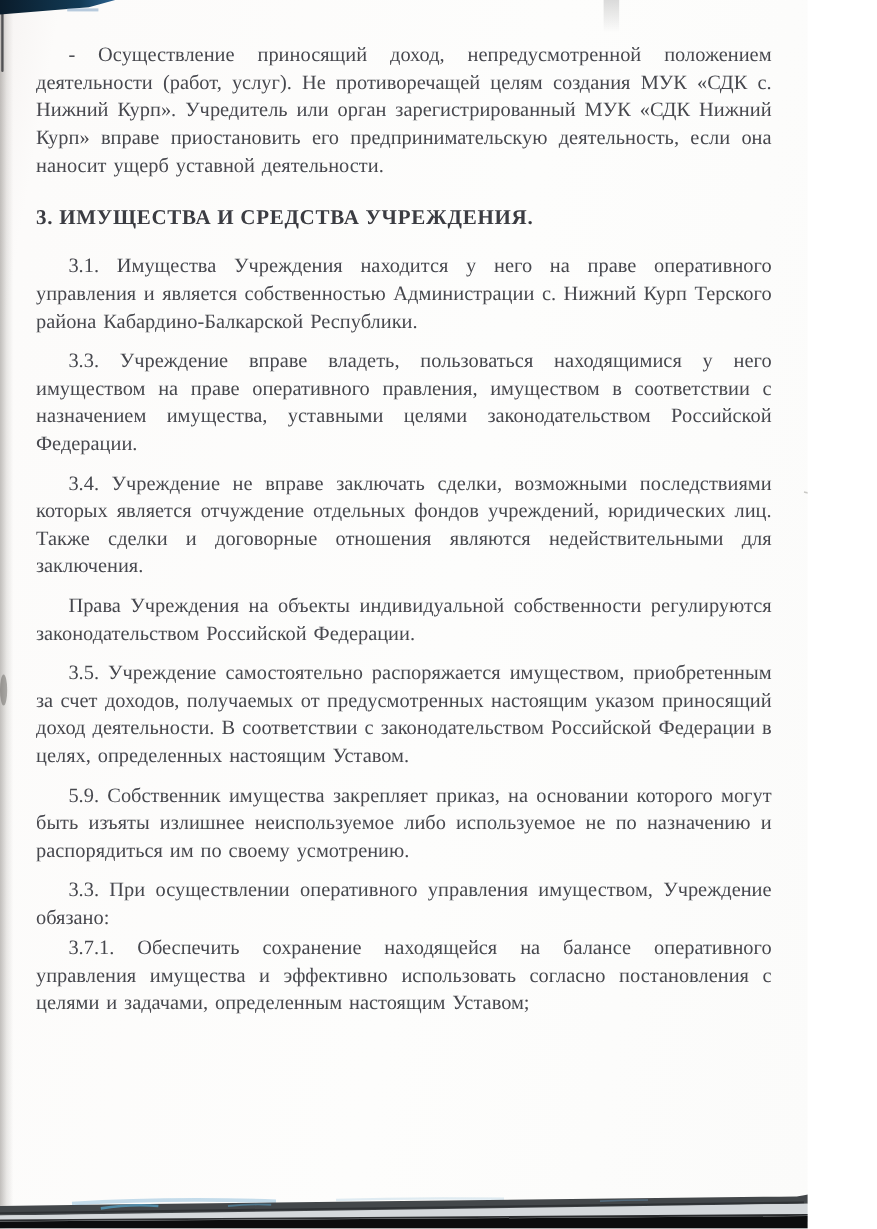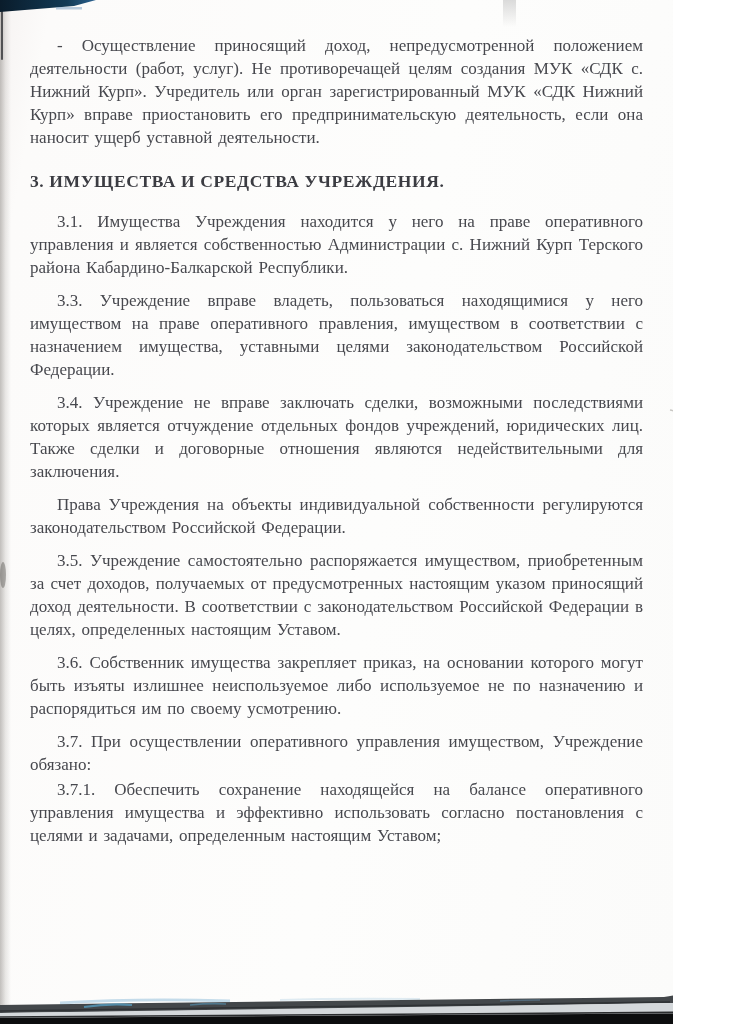--- a/index.html
+++ b/index.html
@@ -107,18 +107,18 @@
   </svg>
 
   <div class="content">
     <p>- Осуществление приносящий доход, непредусмотренной положением деятельности (работ, услуг). Не противоречащей целям создания МУК «СДК с. Нижний Курп». Учредитель или орган зарегистрированный МУК «СДК Нижний Курп» вправе приостановить его предпринимательскую деятельность, если она наносит ущерб уставной деятельности.</p>
     <div class="section-heading">3. ИМУЩЕСТВА И СРЕДСТВА УЧРЕЖДЕНИЯ.</div>
     <p>3.1. Имущества Учреждения находится у него на праве оперативного управления и является собственностью Администрации с. Нижний Курп Терского района Кабардино-Балкарской Республики.</p>
     <p>3.3. Учреждение вправе владеть, пользоваться находящимися у него имуществом на праве оперативного правления, имуществом в соответствии с назначением имущества, уставными целями законодательством Российской Федерации.</p>
     <p>3.4. Учреждение не вправе заключать сделки, возможными последствиями которых является отчуждение отдельных фондов учреждений, юридических лиц. Также сделки и договорные отношения являются недействительными для заключения.</p>
     <p>Права Учреждения на объекты индивидуальной собственности регулируются законодательством Российской Федерации.</p>
     <p>3.5. Учреждение самостоятельно распоряжается имуществом, приобретенным за счет доходов, получаемых от предусмотренных настоящим указом приносящий доход деятельности. В соответствии с законодательством Российской Федерации в целях, определенных настоящим Уставом.</p>
-    <p>3.6. Собственник имущества закрепляет приказ, на основании которого могут быть изъяты излишнее неиспользуемое либо используемое не по назначению и распорядиться им по своему усмотрению.</p>
-    <p class="tight">3.7. При осуществлении оперативного управления имуществом, Учреждение обязано:</p>
+    <p>5.9. Собственник имущества закрепляет приказ, на основании которого могут быть изъяты излишнее неиспользуемое либо используемое не по назначению и распорядиться им по своему усмотрению.</p>
+    <p class="tight">3.3. При осуществлении оперативного управления имуществом, Учреждение обязано:</p>
     <p>3.7.1. Обеспечить сохранение находящейся на балансе оперативного управления имущества и эффективно использовать согласно постановления с целями и задачами, определенным настоящим Уставом;</p>
   </div>
 
 </div>
 
 </body></html>

